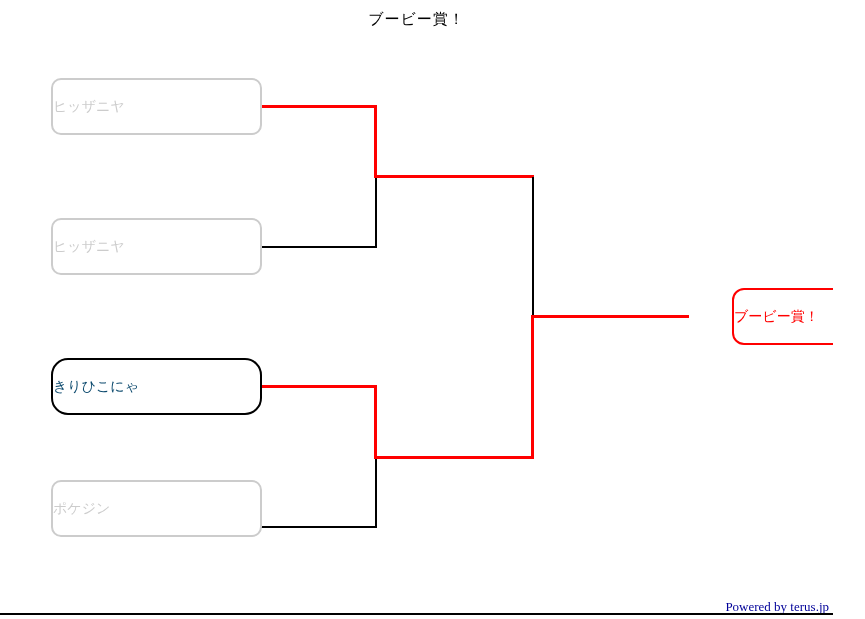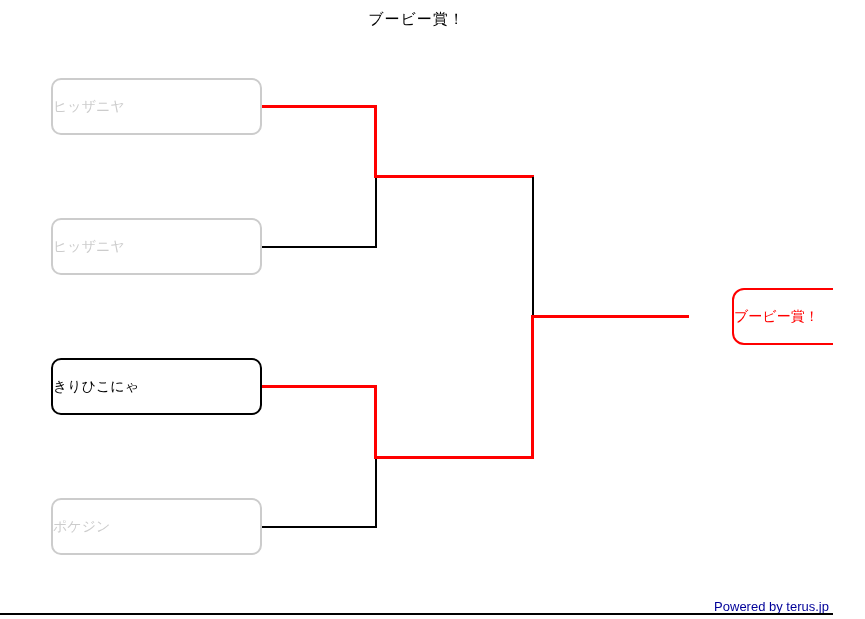--- a/index.html
+++ b/index.html
@@ -7,20 +7,21 @@
     padding: 0;
     background: #ffffff;
     font-family: "Liberation Sans", "DejaVu Sans", sans-serif;
   }
   .stage {
     position: relative;
     width: 833px;
     height: 619px;
     background: #ffffff;
     overflow: hidden;
+    font-family: Liberation Serif, serif;
   }
   .title {
     position: absolute;
     top: 10px;
     left: 0;
     width: 100%;
     text-align: center;
     font-size: 15px;
     color: #000000;
     letter-spacing: 1px;
@@ -39,26 +40,27 @@
   .player {
     left: 7px;
     width: 211px;
     height: 57px;
     border: 2px solid var(--gray);
     border-radius: 10px;
     color: var(--gray);
   }
   .player.active {
     border-color: #000000;
-    color: #000000;
+    color: #0c4a6e;
+    border-radius: 17px;
   }
   .p0 { top: 78px; }
   .p1 { top: 218px; }
   .p2 { top: 358px; }
-  .p3 { top: 498px; }
+  .p3 { top: 480px; }
   .final-box {
     left: 688px;
     top: 288px;
     width: 170px;
     height: 57px;
     border: 2px solid var(--red);
     border-radius: 12px;
     color: var(--red);
   }
   .line {

